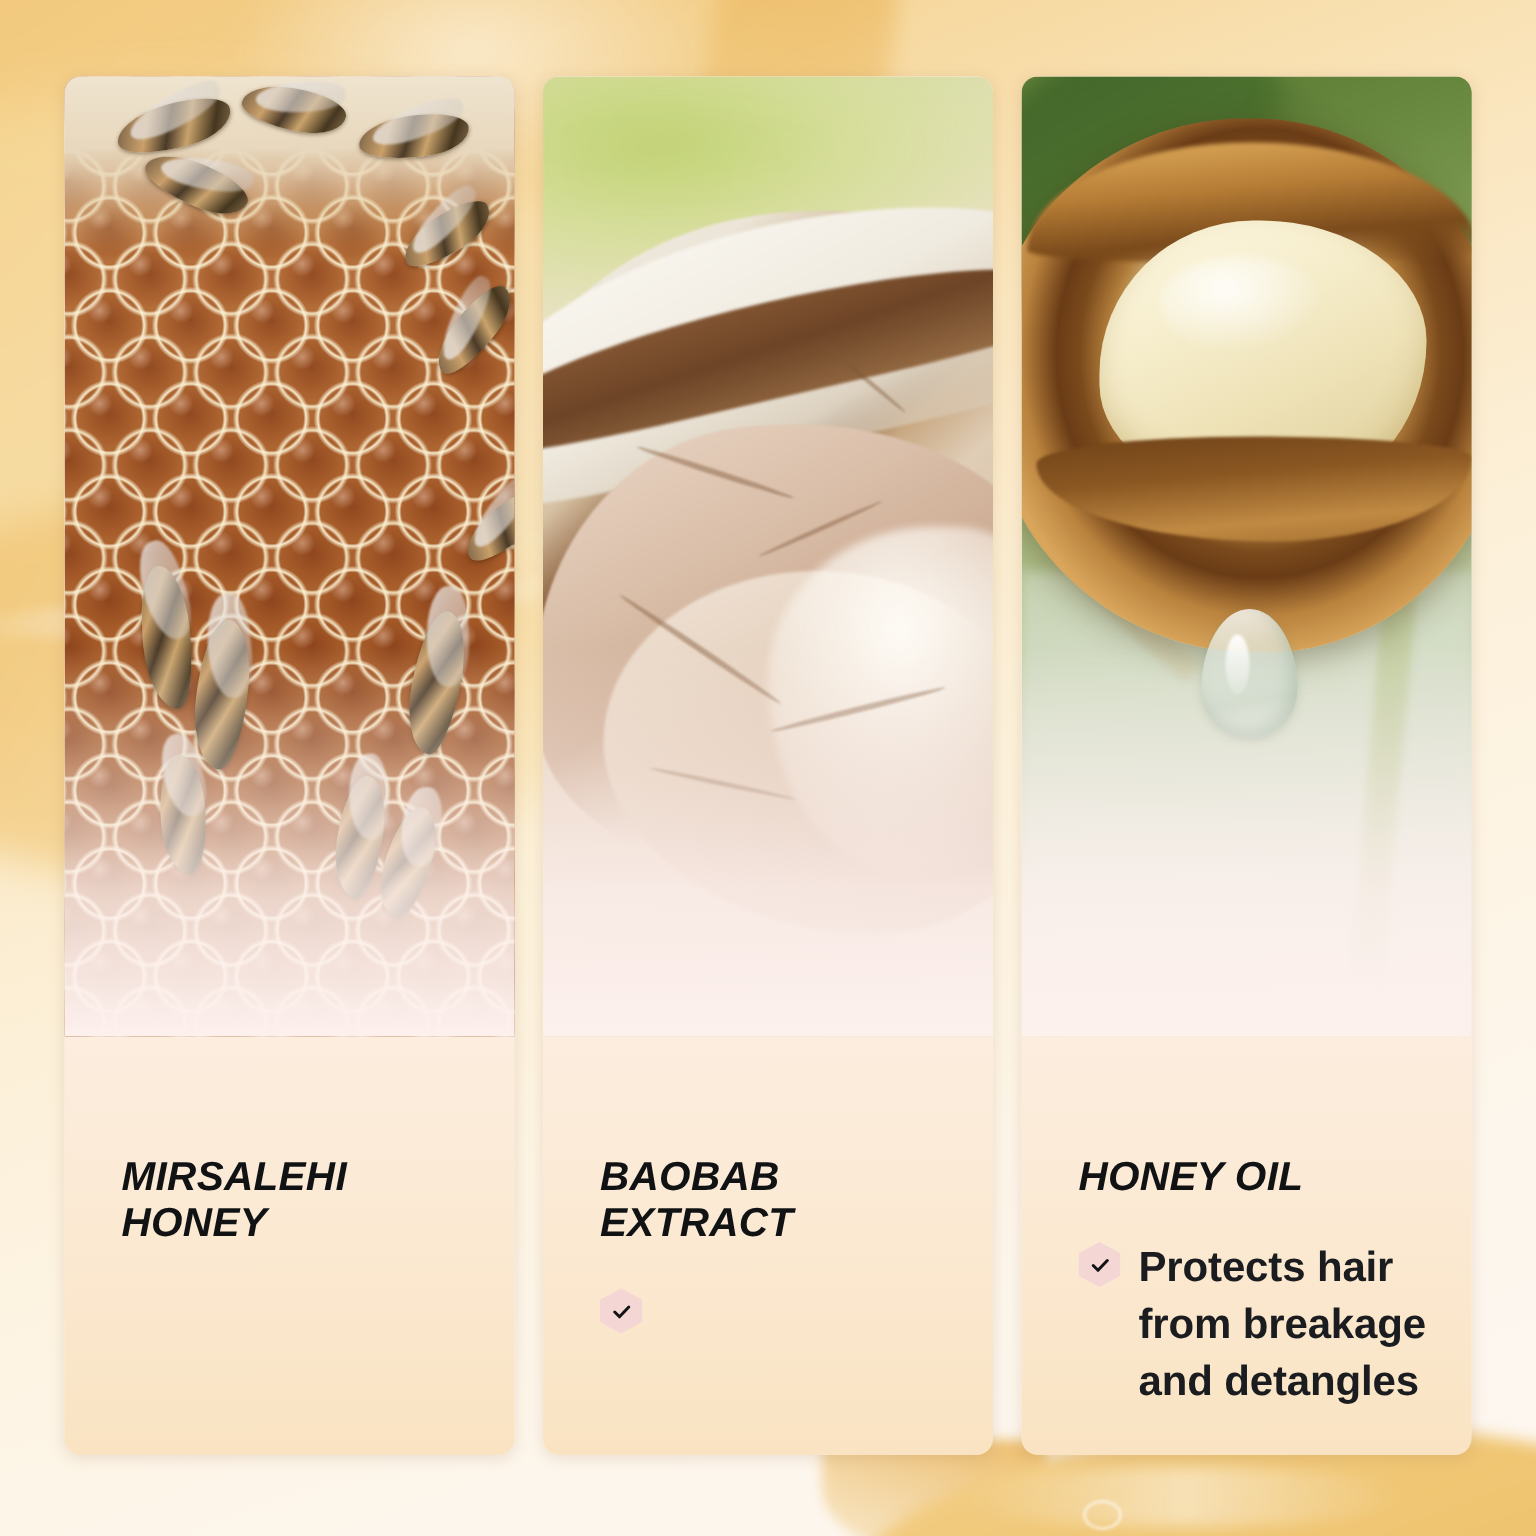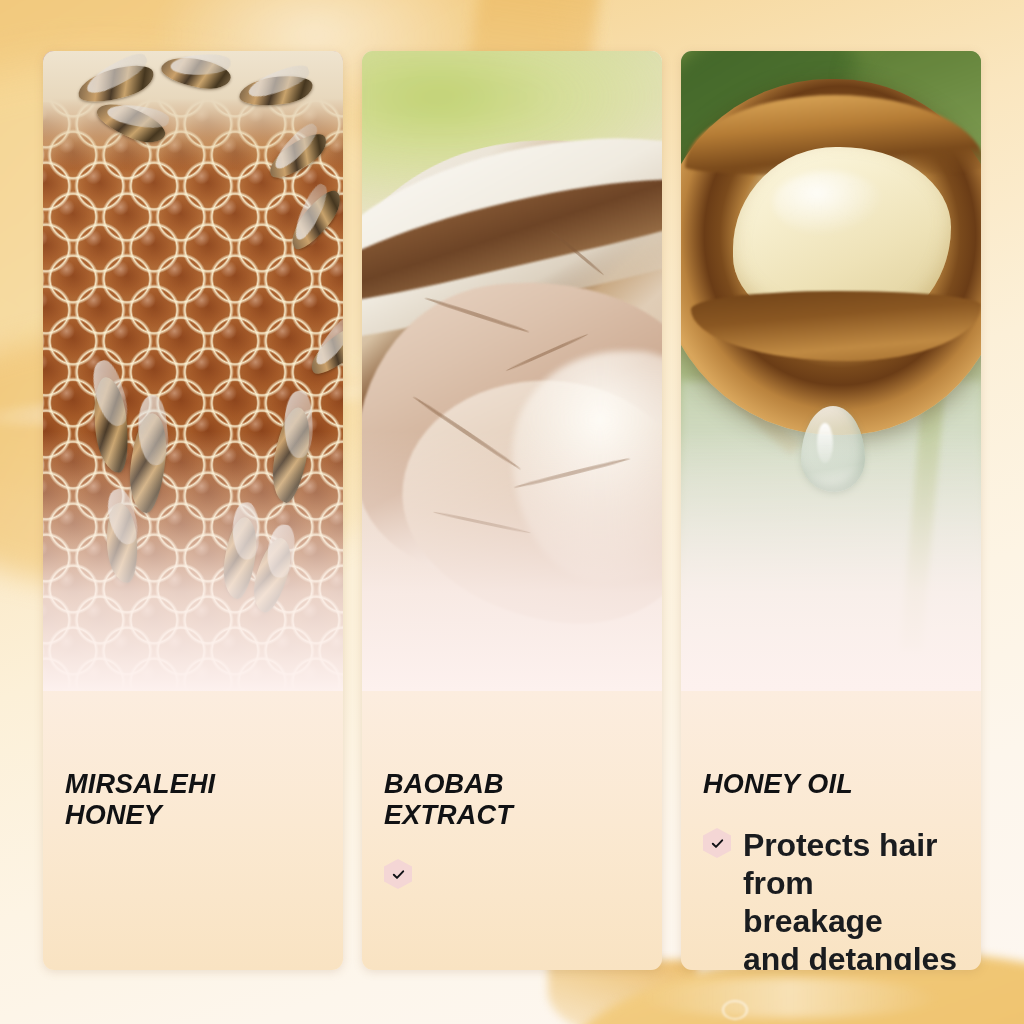--- a/index.html
+++ b/index.html
@@ -218,35 +218,35 @@
   .ar-drop{
     position:absolute;left:120px;top:355px;width:64px;height:86px;
     border-radius:50% 50% 48% 52% / 62% 62% 38% 38%;
     background:linear-gradient(170deg,rgba(255,255,255,.85) 0%,rgba(228,236,226,.75) 30%,rgba(200,214,200,.7) 70%,rgba(236,242,234,.9) 100%);
     box-shadow:inset -4px -6px 10px rgba(150,170,150,.5),0 2px 6px rgba(120,140,120,.3);
   }
   .ar-drop-hi{position:absolute;left:136px;top:372px;width:16px;height:40px;border-radius:50%;
     background:linear-gradient(180deg,rgba(255,255,255,.95),rgba(255,255,255,.2));filter:blur(1px);}
 
   
-  .card-text{position:absolute;left:0;top:640px;width:301px;padding:0 22px;box-sizing:border-box;}
+  .card-text{position:absolute;left:16px;top:640px;width:301px;padding:0 22px;box-sizing:border-box;}
   .card-title{
     font-size:27px;line-height:31px;font-weight:700;font-style:italic;
     letter-spacing:.2px;color:#111214;margin:78px 0 0 0;white-space:pre-line;
   }
   .benefit{display:flex;align-items:flex-start;gap:12px;margin-top:26px;}
   .hexbadge{
     position:relative;flex:0 0 auto;width:28px;height:30px;margin-top:2px;
     background:#f4d6d5;
     clip-path:polygon(50% 0%,100% 25%,100% 75%,50% 100%,0% 75%,0% 25%);
     display:flex;align-items:center;justify-content:center;
   }
   .hexbadge svg{display:block;}
   .benefit-text{
-    font-size:32px;line-height:38px;font-weight:600;color:#1a1c1f;letter-spacing:-.1px;
+    font-size:28px;line-height:38px;font-weight:600;color:#1a1c1f;letter-spacing:-.1px;
     white-space:pre-line;
   }
 </style>
 </head>
 <body>
 
 <div class="stage">
 
   <div class="bg-base"></div>
   <div class="bg-swirl-a"></div>

